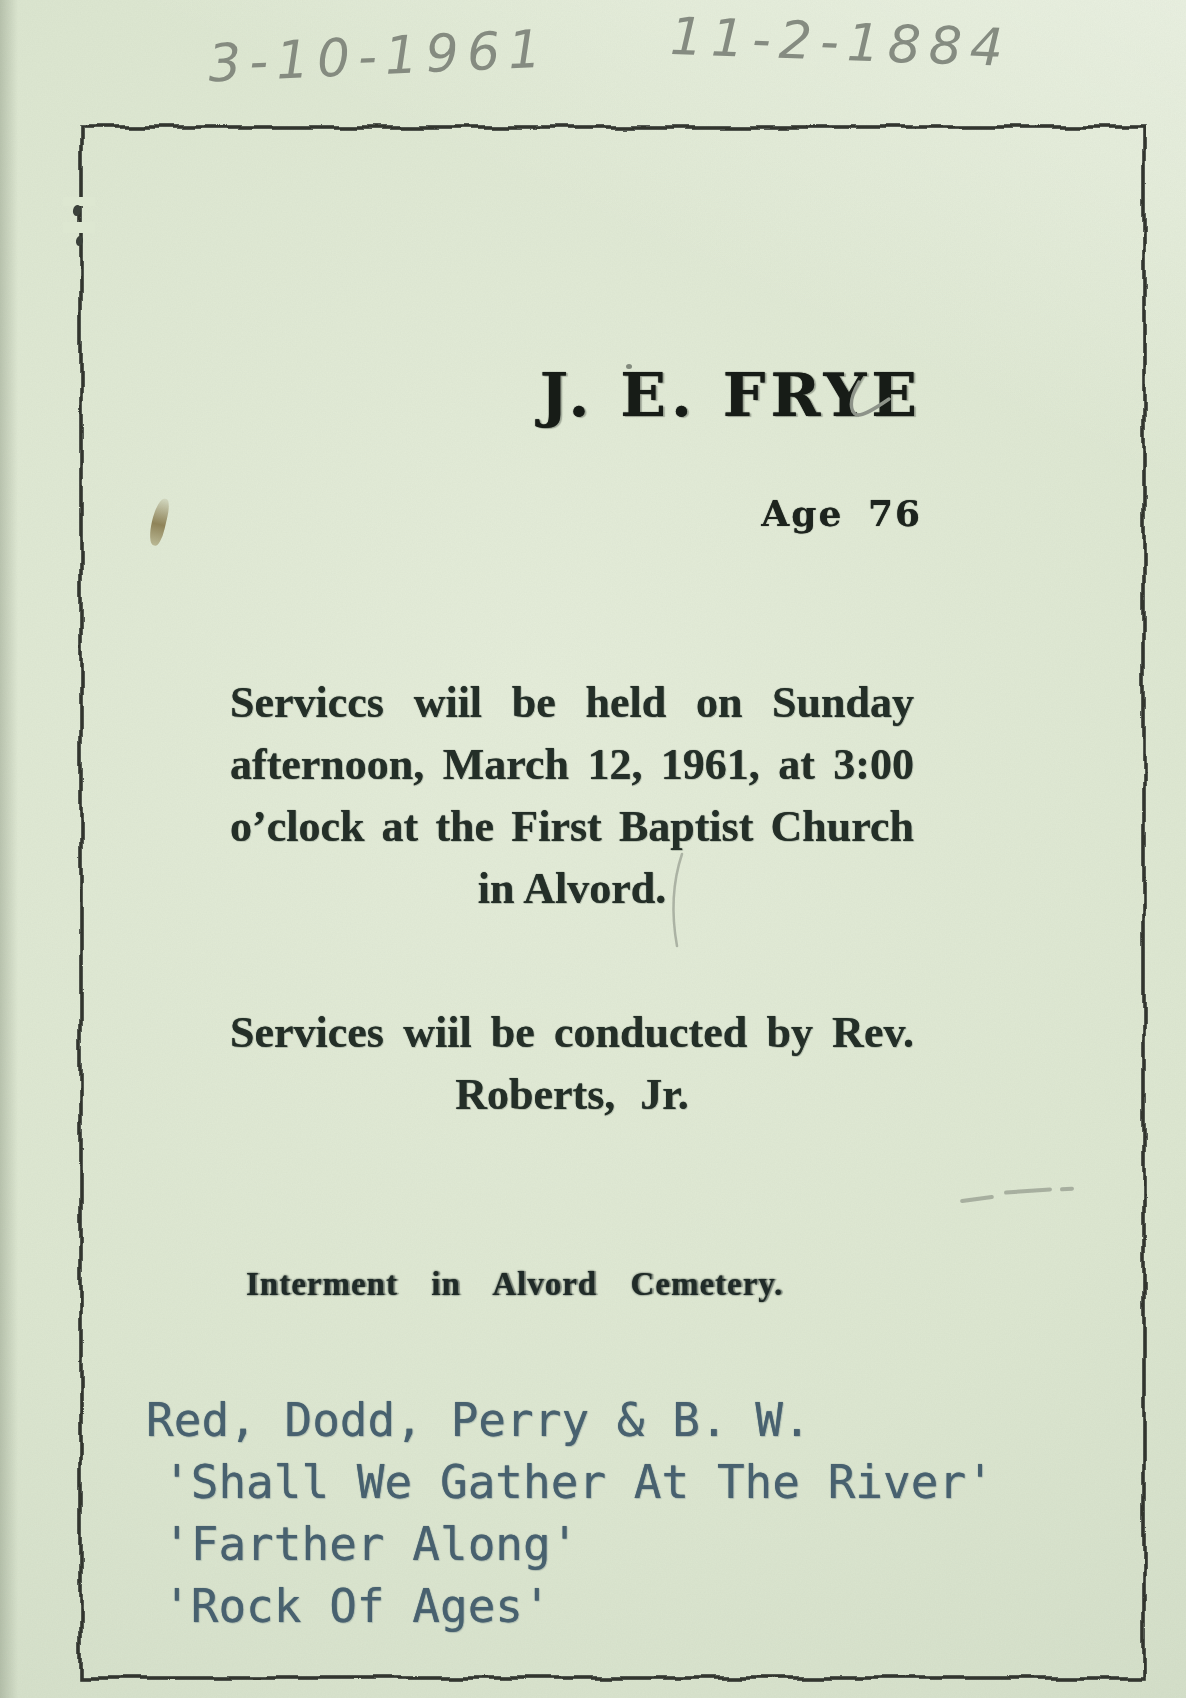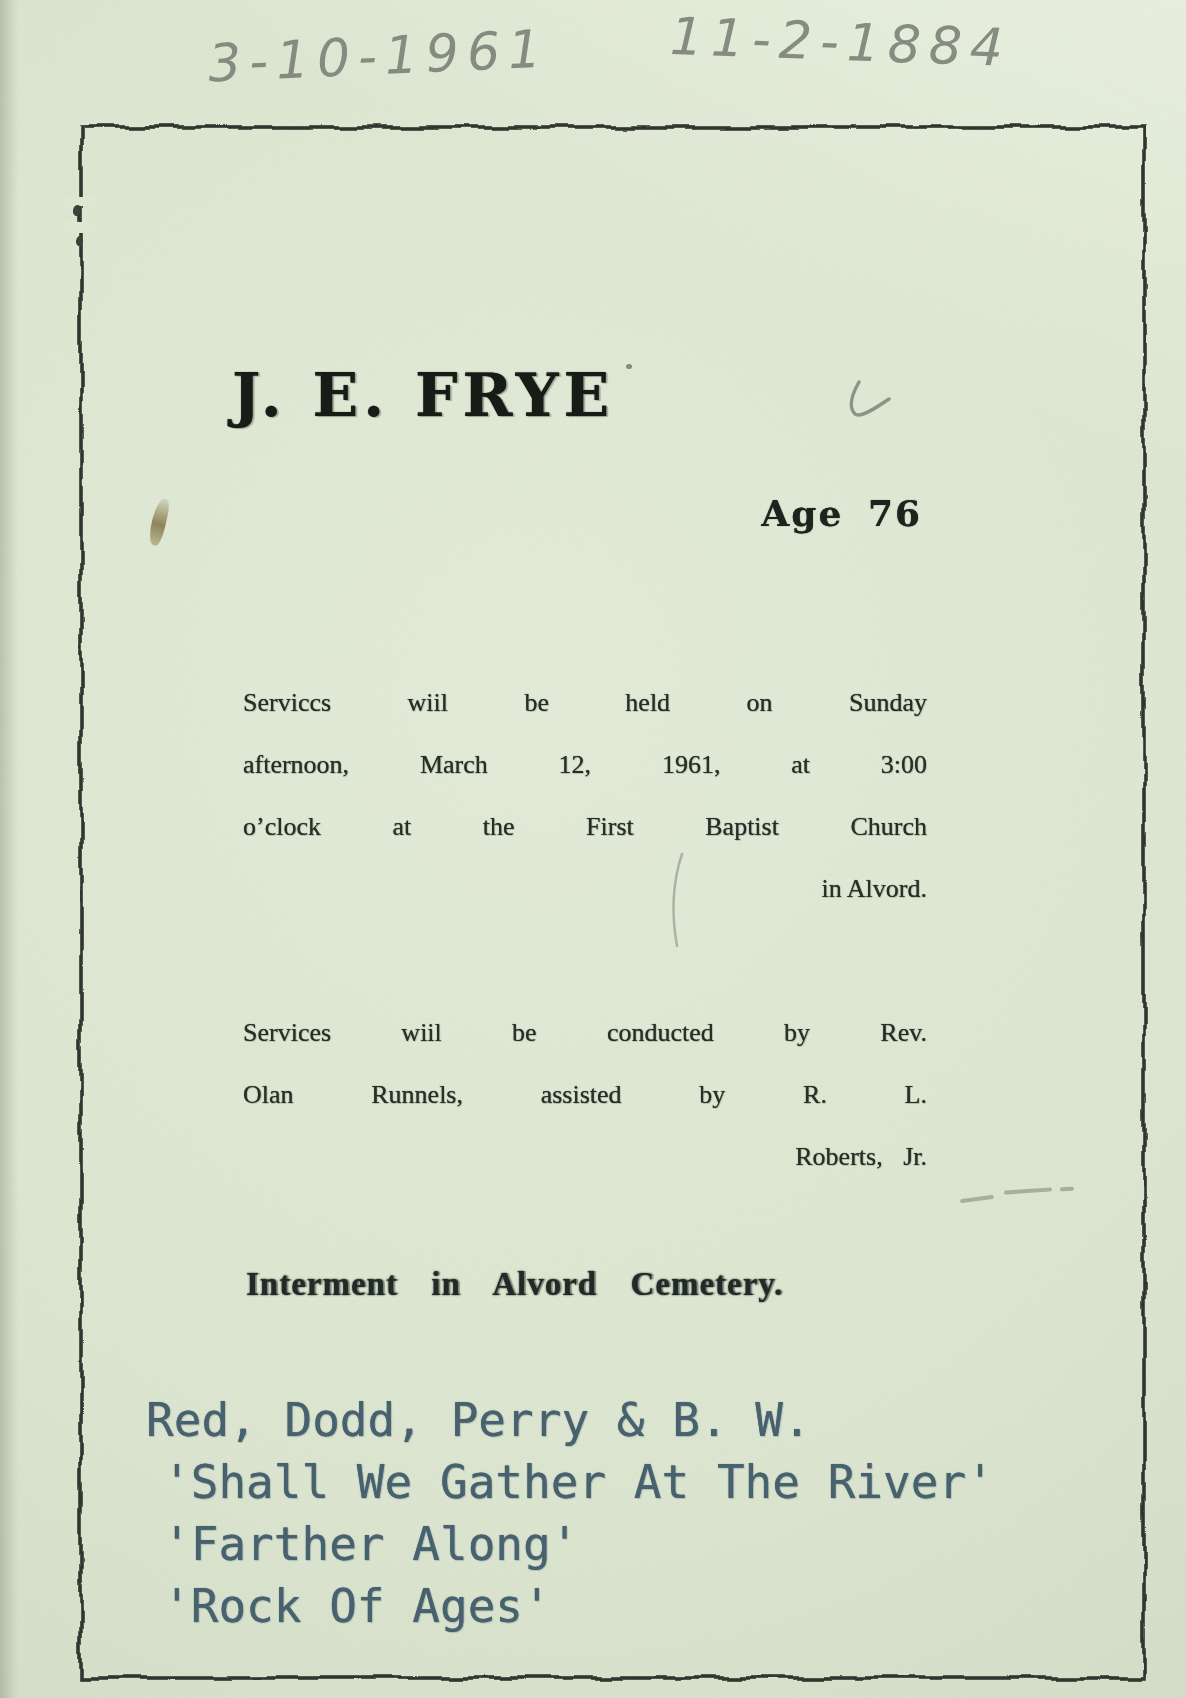--- a/index.html
+++ b/index.html
@@ -28,39 +28,39 @@
   .bdot.b2{left:76px;top:236px;width:7px;height:10px;transform:rotate(8deg);}
 
   .hw{
     position:absolute;font-family:"DejaVu Sans", sans-serif;font-style:italic;
     color:#7e847a;letter-spacing:8px;opacity:0.92;
   }
   .hw-left{left:208px;top:26px;font-size:52px;transform:rotate(-2.5deg);}
   .hw-right{left:670px;top:12px;font-size:52px;transform:rotate(2deg);}
 
   .title{
-    position:absolute;left:232px;top:360px;width:690px;text-align:left;
+    position:absolute;left:232px;top:360px;width:690px;text-align:right;
     font-family:"DejaVu Serif", serif;font-weight:bold;font-size:60px;letter-spacing:5px;
     color:#171c17;text-shadow:0 0 1px #171c17, 2px 1px 1px rgba(23,28,23,0.28);
   }
   .age{
     position:absolute;left:232px;top:492px;width:690px;text-align:right;
     font-family:"DejaVu Serif", serif;font-weight:bold;font-size:36px;
     letter-spacing:2px;word-spacing:10px;color:#1d241e;
     text-shadow:0 0 1px rgba(29,36,30,0.9);
   }
   .para{
-    position:absolute;left:243px;width:684px;
-    font-weight:normal;font-size:26px;line-height:62px;color:#242f28;
+    position:absolute;left:230px;width:684px;
+    font-weight:bold;font-size:44px;line-height:62px;color:#242f28;
     text-shadow:0 0 1px rgba(36,47,40,0.85), 1px 1px 0 rgba(36,47,40,0.14);
   }
   .p-service{top:672px;}
   .p-officiant{top:1002px;}
   .jl{text-align:justify;text-align-last:justify;}
-  .ll{text-align:right;}
+  .ll{text-align:center;}
   .p-officiant .ll{word-spacing:14px;}
   .interment{
     position:absolute;left:246px;top:1266px;
     font-weight:bold;font-size:33px;letter-spacing:1px;word-spacing:24px;color:#202b28;
     text-shadow:0 0 2px rgba(32,43,40,0.9), 2px 0 1px rgba(32,43,40,0.4);
   }
   .typed{
     position:absolute;left:146px;top:1349px;
     font-family:"DejaVu Sans Mono", monospace;font-size:46px;line-height:62px;
     color:#48616f;text-shadow:0 0 1px rgba(72,97,111,0.85), 1px 1px 1px rgba(72,97,111,0.22);
@@ -120,21 +120,20 @@
 
   <div class="para p-service">
     <div class="jl">Serviccs wiil be held on Sunday</div>
     <div class="jl">afternoon, March 12, 1961, at 3:00</div>
     <div class="jl">o’clock at the First Baptist Church</div>
     <div class="ll">in Alvord.</div>
   </div>
 
   <div class="para p-officiant">
     <div class="jl">Services wiil be conducted by Rev.</div>
-    <div class="jl">Olan Runnels, assisted by R. L.</div>
     <div class="ll">Roberts, Jr.</div>
   </div>
 
   <div class="interment">Interment in Alvord Cemetery.</div>
 
   <div class="typed">
     <div class="tline">Red, Dodd, Perry &amp; B. W.</div>
     <div class="tline">'Shall We Gather At The River'</div>
     <div class="tline">'Farther Along'</div>
     <div class="tline">'Rock Of Ages'</div>

